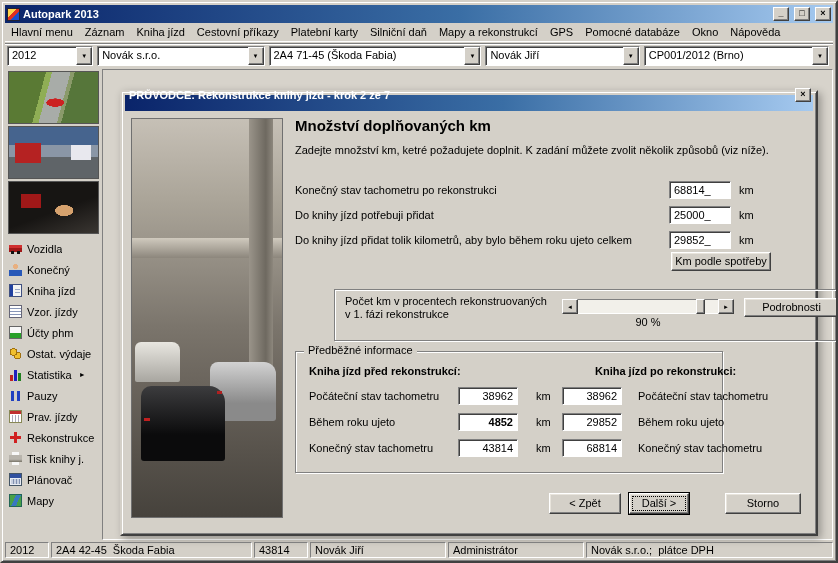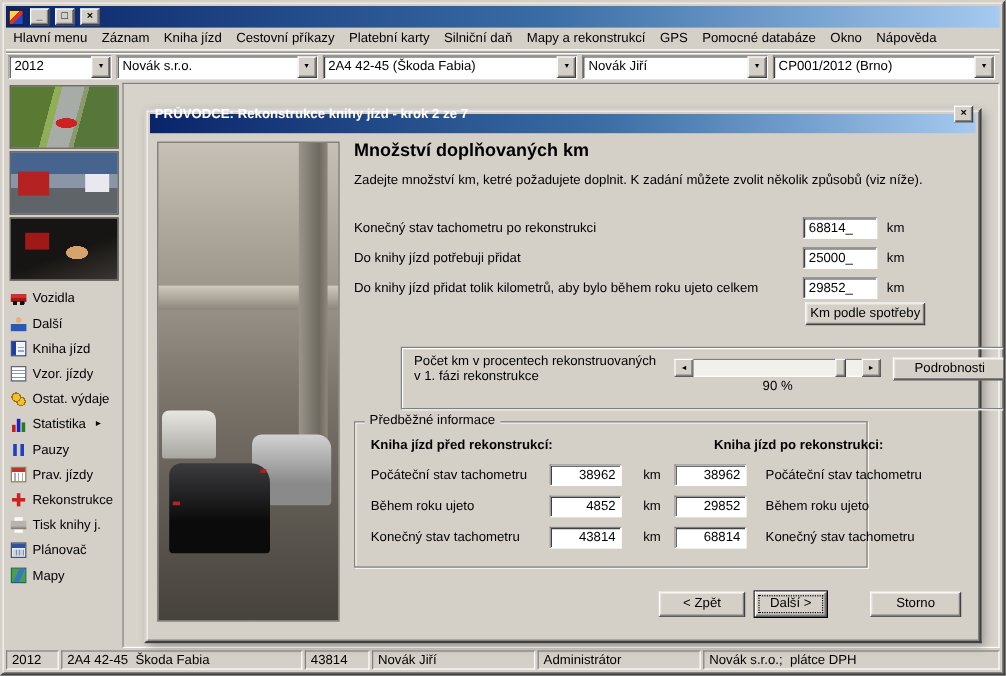--- a/index.html
+++ b/index.html
@@ -210,20 +210,21 @@
   }
   .sc1{width:44px}.sc2{width:201px}.sc3{width:54px}.sc4{width:136px}.sc5{width:136px}.sc6{flex:1; margin-right:0;}
 </style>
 </head>
 <body>
 
 <div class="window">
 
   <div class="titlebar">
     <div class="app-icon"></div>
+    <div class="title-text">Autopark 2013</div>
     <div class="tb-btn">_</div>
     <div class="tb-btn">□</div>
     <div class="tb-btn">×</div>
   </div>
 
   <div class="menubar">
     <div class="menu-item">Hlavní menu</div>
     <div class="menu-item">Záznam</div>
     <div class="menu-item">Kniha jízd</div>
     <div class="menu-item">Cestovní příkazy</div>
@@ -239,21 +240,21 @@
   <div class="toolbar">
     <div class="combo cw1">
       <div class="combo-value">2012</div>
       <div class="combo-btn">▼</div>
     </div>
     <div class="combo cw2">
       <div class="combo-value">Novák s.r.o.</div>
       <div class="combo-btn">▼</div>
     </div>
     <div class="combo cw3">
-      <div class="combo-value">2A4 42-45 (Škoda Fabia)</div>
+      <div class="combo-value">2A4 71-45 (Škoda Fabia)</div>
       <div class="combo-btn">▼</div>
     </div>
     <div class="combo cw4">
       <div class="combo-value">Novák Jiří</div>
       <div class="combo-btn">▼</div>
     </div>
     <div class="combo cw5">
       <div class="combo-value">CP001/2012 (Brno)</div>
       <div class="combo-btn">▼</div>
     </div>
@@ -263,29 +264,33 @@
     <div class="photo photo1"></div>
     <div class="photo photo2"></div>
     <div class="photo photo3"></div>
     <div class="side-list">
       <div class="side-item">
         <span class="icon ic-car"></span>
         <span class="side-label">Vozidla</span>
       </div>
       <div class="side-item">
         <span class="icon ic-driver"></span>
-        <span class="side-label">Další</span>
+        <span class="side-label">Konečný</span>
       </div>
       <div class="side-item">
         <span class="icon ic-book"></span>
         <span class="side-label">Kniha jízd</span>
       </div>
       <div class="side-item">
         <span class="icon ic-template"></span>
         <span class="side-label">Vzor. jízdy</span>
+      </div>
+      <div class="side-item">
+        <span class="icon ic-fuel"></span>
+        <span class="side-label">Účty phm</span>
       </div>
       <div class="side-item">
         <span class="icon ic-expense"></span>
         <span class="side-label">Ostat. výdaje</span>
       </div>
       <div class="side-item">
         <span class="icon ic-stats"></span>
         <span class="side-label">Statistika</span>
         <span class="sub-arrow">►</span>
       </div>
@@ -375,21 +380,21 @@
         <span class="lbl b" style="left:13px; top:10px;">Kniha jízd před rekonstrukcí:</span>
         <span class="lbl b" style="left:299px; top:10px;">Kniha jízd po rekonstrukci:</span>
 
         <span class="lbl" style="left:13px; top:35px;">Počáteční stav tachometru</span>
         <input class="field ro" style="left: 162px; top: 35px; width: 60px;" readonly="" value="38962">
         <span class="lbl" style="left:240px; top:35px;">km</span>
         <input class="field ro" style="left: 266px; top: 35px; width: 60px;" readonly="" value="38962">
         <span class="lbl" style="left:342px; top:35px;">Počáteční stav tachometru</span>
 
         <span class="lbl" style="left:13px; top:61px;">Během roku ujeto</span>
-        <input class="field ro" style="left: 162px; top: 61px; width: 60px;" readonly="" value="4852">
+        <input class="field ro" style="left: 162px; top: 61px; width: 60px; font-weight: bold;" readonly="" value="4852">
         <span class="lbl" style="left:240px; top:61px;">km</span>
         <input class="field ro" style="left: 266px; top: 61px; width: 60px;" readonly="" value="29852">
         <span class="lbl" style="left:342px; top:61px;">Během roku ujeto</span>
 
         <span class="lbl" style="left:13px; top:87px;">Konečný stav tachometru</span>
         <input class="field ro" style="left: 162px; top: 87px; width: 60px;" readonly="" value="43814">
         <span class="lbl" style="left:240px; top:87px;">km</span>
         <input class="field ro" style="left: 266px; top: 87px; width: 60px;" readonly="" value="68814">
         <span class="lbl" style="left:342px; top:87px;">Konečný stav tachometru</span>
       </div>

